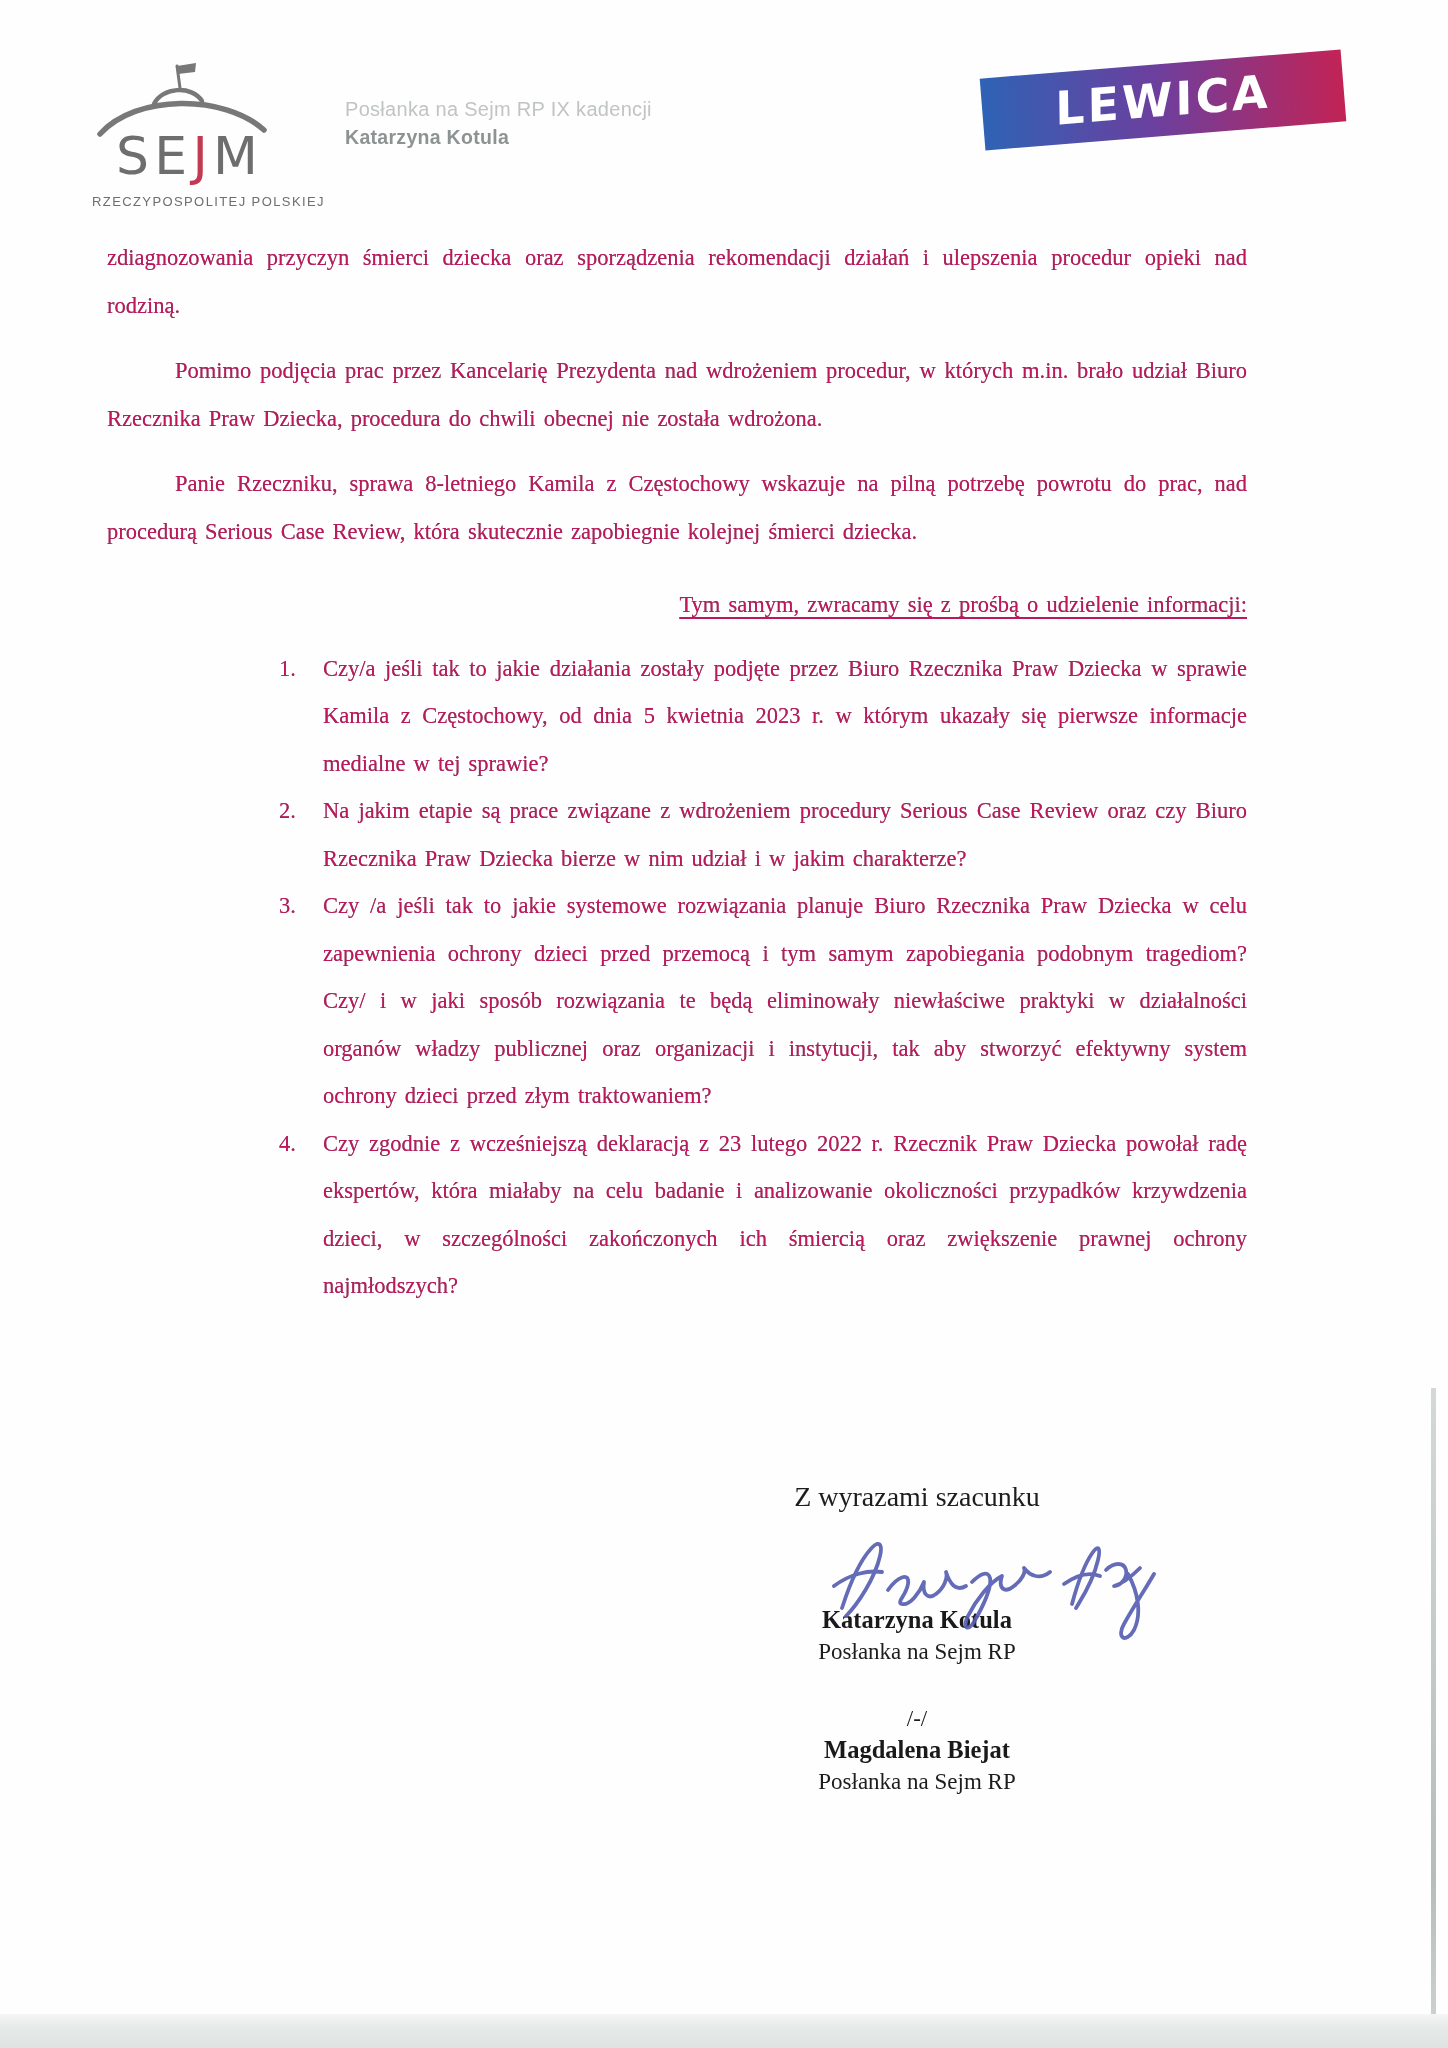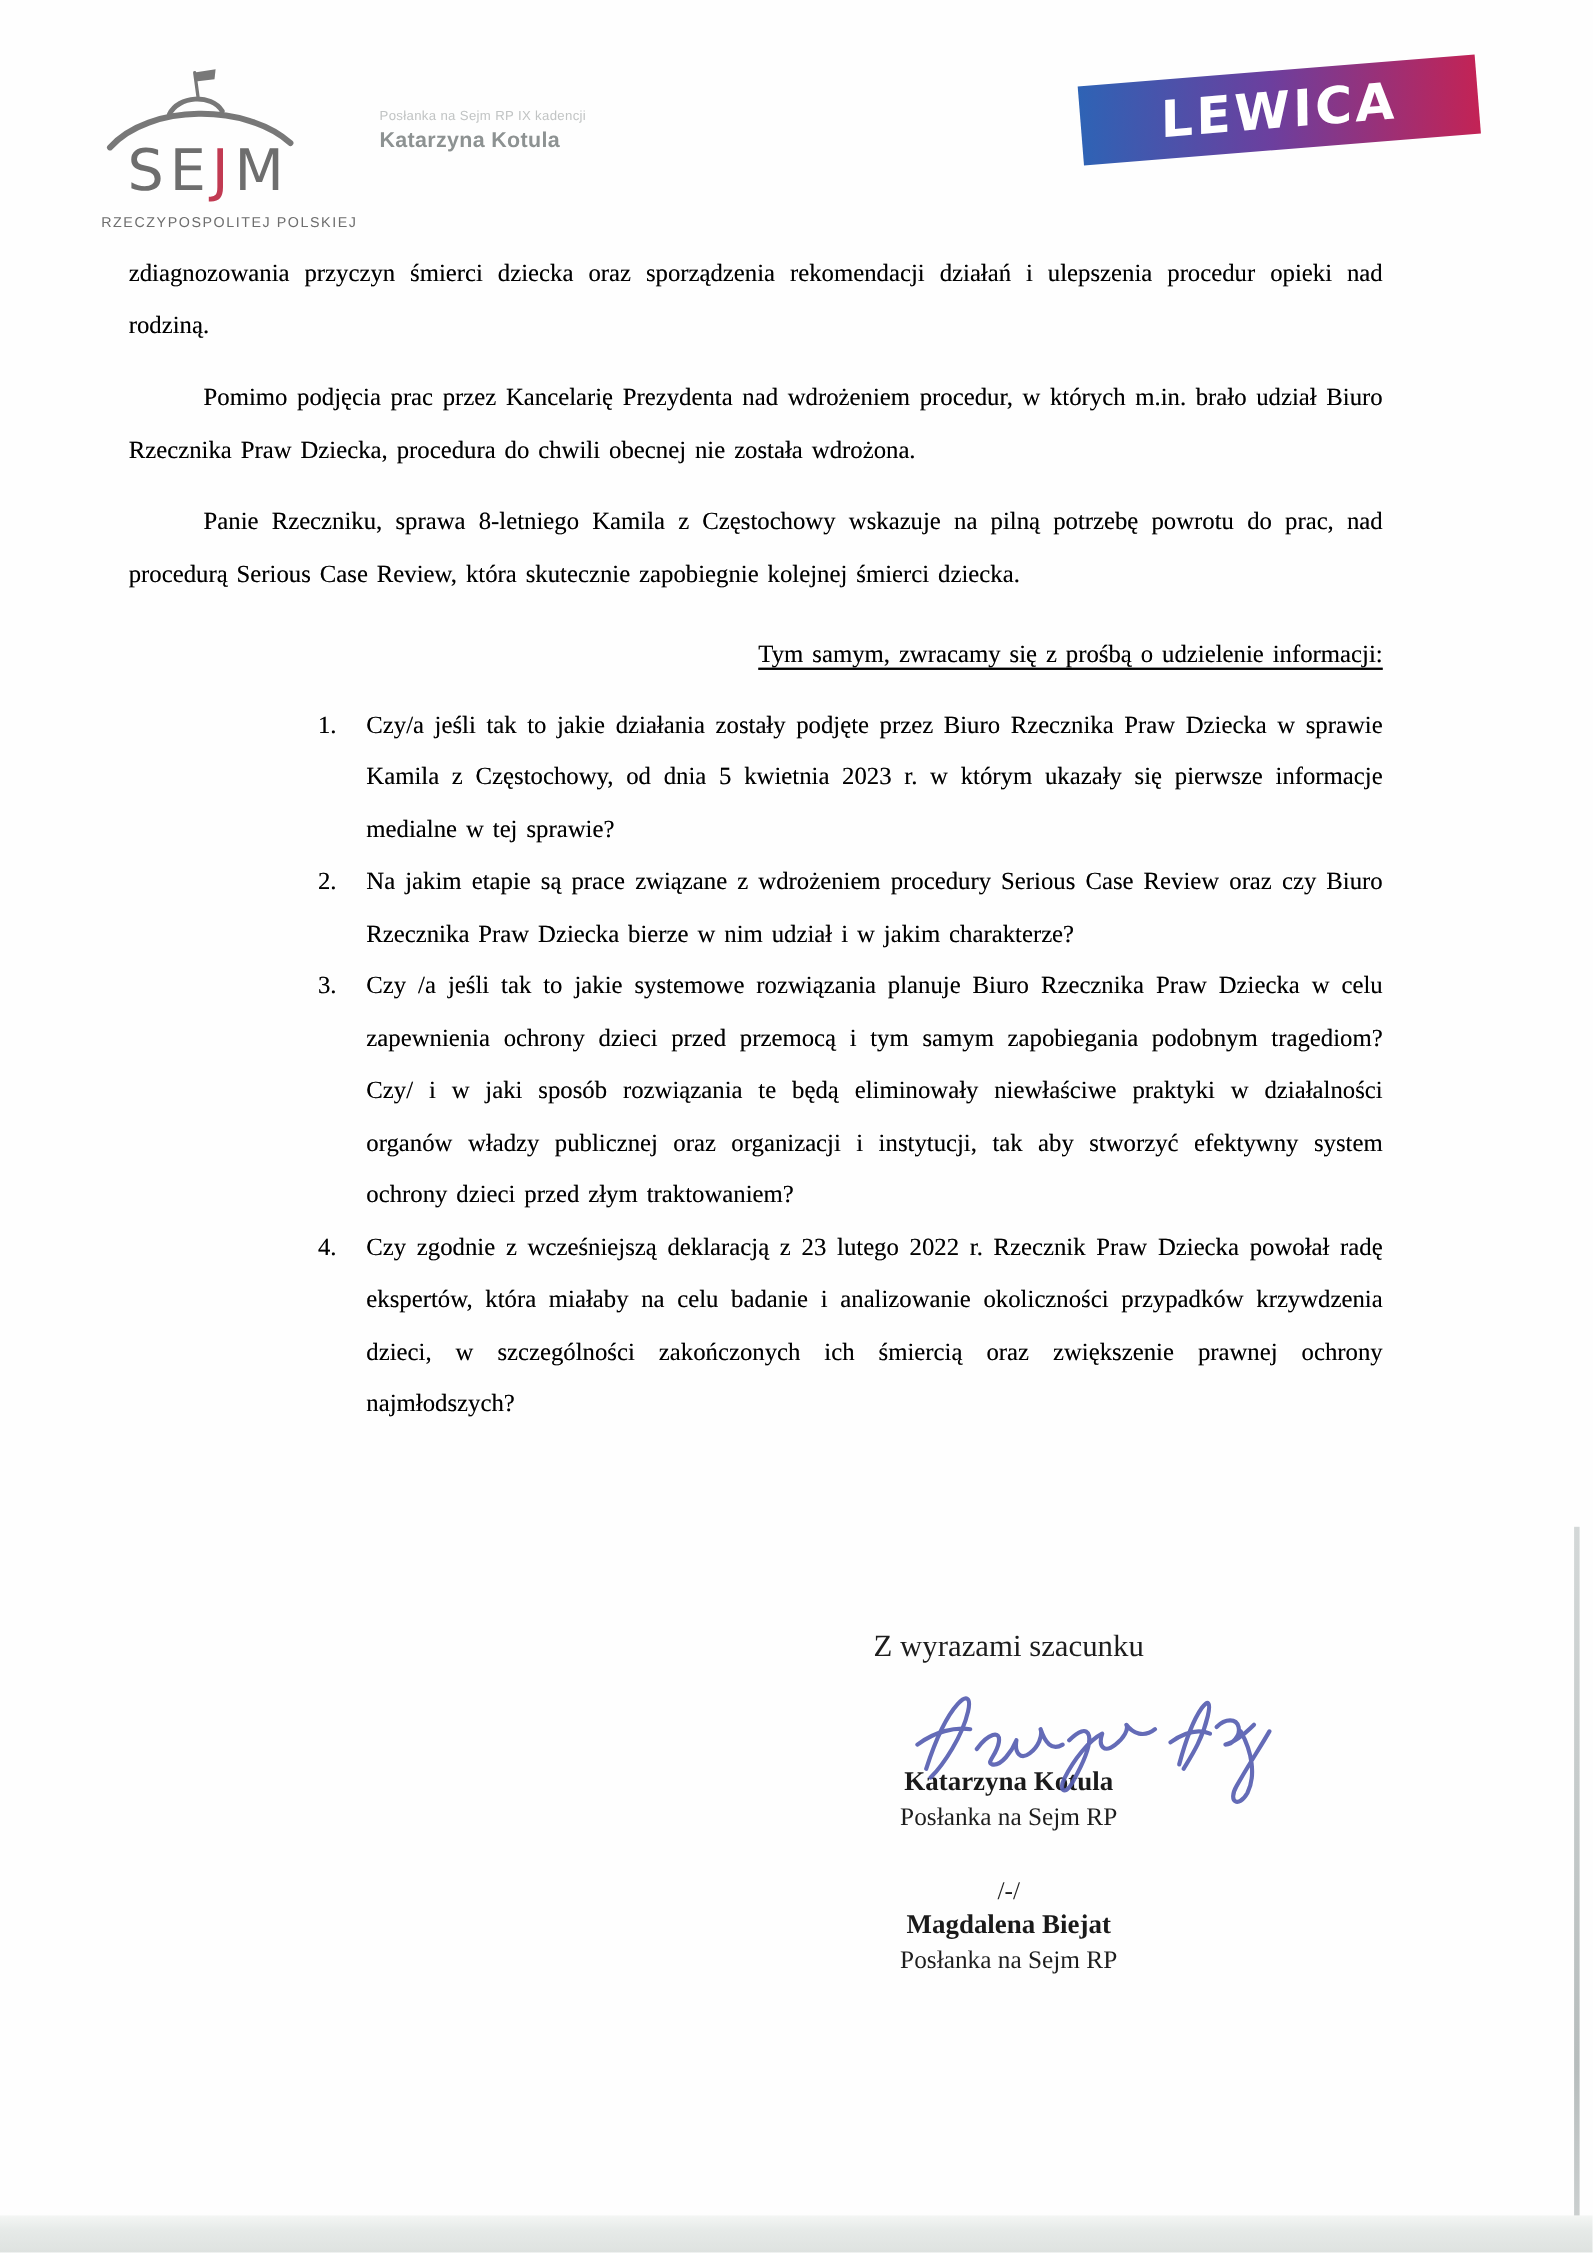--- a/index.html
+++ b/index.html
@@ -18,41 +18,40 @@
     font-family:"DejaVu Sans", sans-serif; font-weight:500;
     font-size:52px; line-height:56px; color:#6e6e6e; letter-spacing:0;
   }
   .sejm-letter-j { color:#c13a52; }
   .sejm-subtitle {
     position:absolute; left:4px; top:136px; width:186px;
     font-family:"Liberation Sans", sans-serif; font-size:13px;
     letter-spacing:1.4px; color:#6e6e6e; white-space:nowrap;
   }
   .header-text { position:absolute; left:345px; top:98px; font-family:"Liberation Sans", sans-serif; }
-  .header-role { font-size:12px; color:#c1c4c4; letter-spacing:0.3px; }
+  .header-role { font-size:20px; color:#c1c4c4; letter-spacing:0.3px; }
   .header-name { font-size:19.5px; color:#8d9292; font-weight:700; margin-top:5px; letter-spacing:0.3px; }
 
   .lewica-box {
     position:absolute; left:982px; top:64px; width:362px; height:72px;
     background:linear-gradient(92deg,#2e63b5 0%, #6c3f9e 48%, #c32355 100%);
     transform:rotate(-4.6deg);
     display:flex; align-items:center; justify-content:center;
   }
   .lewica-label {
     font-family:"DejaVu Sans", sans-serif; font-weight:bold; font-size:46px;
     letter-spacing:3px; color:#ffffff; transform:skewX(-4deg);
   }
 
   
   .content {
-    position:absolute; left:107px; top:224px; width:1140px;
+    position:absolute; left:107px; top:234px; width:1140px;
     font-size:22.5px; line-height:47.5px; text-align:justify;
-    word-spacing:2.5px; color:#000000;
+    word-spacing:2.5px; color:#be185d;
     text-shadow:0 0 0.4px rgba(20,20,20,0.55);
-    margin-left:10px;
   }
   .content p { margin:0 0 18px 0; }
   .para-indent { text-indent:68px; }
   .request-heading { margin:26px 0 16px 0; padding-left:90px; text-align:right; }
   .request-heading span { text-decoration:underline; text-underline-offset:5px; }
 
   .questions { list-style:none; margin:14px 0 0 172px; padding:0; }
   .questions li { position:relative; padding-left:44px; margin:0; }
   .q-num { position:absolute; left:0; top:0; }
 

